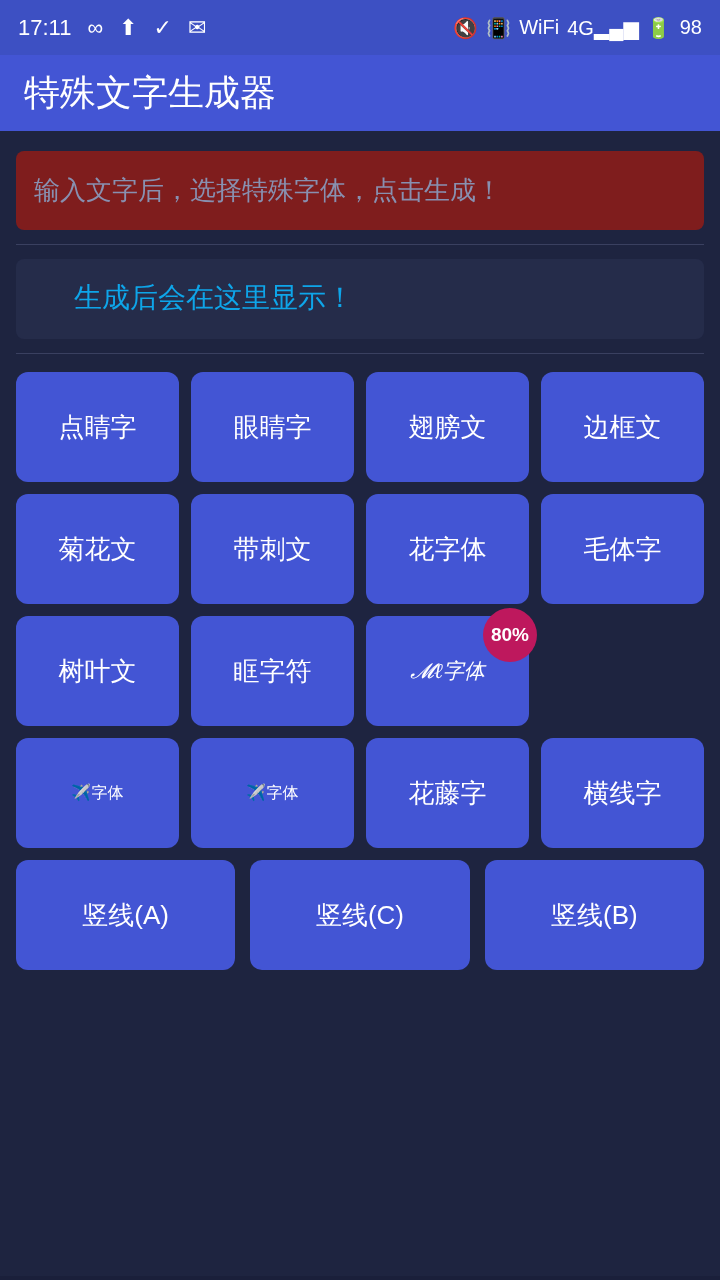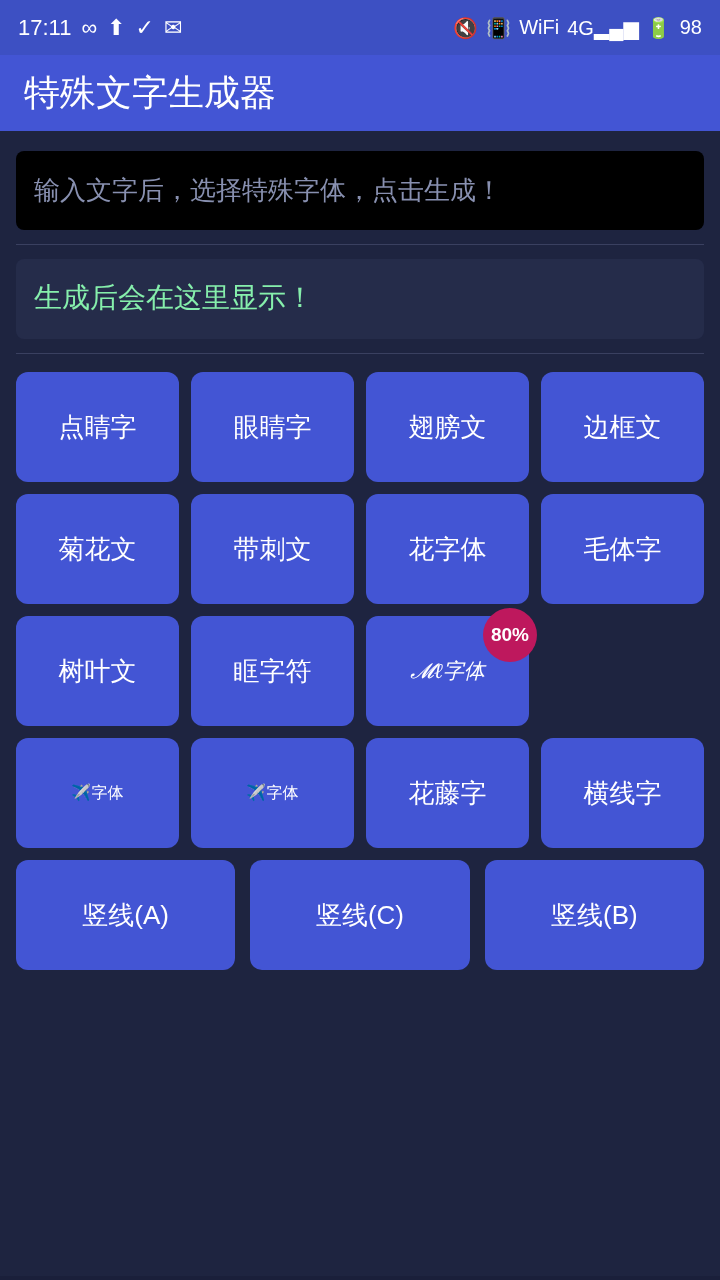--- a/index.html
+++ b/index.html
@@ -22,21 +22,21 @@
       align-items: center;
       justify-content: space-between;
       padding: 0 18px;
       color: white;
       font-size: 22px;
     }
 
     .status-left {
       display: flex;
       align-items: center;
-      gap: 10px;
+      gap: 16px;
     }
 
     .status-right {
       display: flex;
       align-items: center;
       gap: 8px;
       font-size: 20px;
     }
 
     
@@ -58,21 +58,21 @@
     
     .main-content {
       width: 720px;
       background-color: #1e2440;
       padding: 20px 16px;
       min-height: 1145px;
     }
 
     
     .input-area {
-      background-color: #000000;
+      background-color: #7f1d1d;
       border-radius: 8px;
       padding: 20px 18px;
       margin-bottom: 14px;
     }
 
     .input-placeholder-text {
       color: #8890b0;
       font-size: 26px;
       line-height: 1.5;
     }
@@ -86,22 +86,23 @@
     
     .output-area {
       background-color: #252c4a;
       border-radius: 8px;
       padding: 20px 18px;
       margin-bottom: 14px;
       min-height: 80px;
     }
 
     .output-placeholder-text {
-      color: #86efac;
+      color: #0ea5e9;
       font-size: 28px;
+      margin-left: 40px;
     }
 
     .divider2 {
       height: 1px;
       background-color: #3a4060;
       margin-bottom: 18px;
     }
 
     
     .btn-grid {

